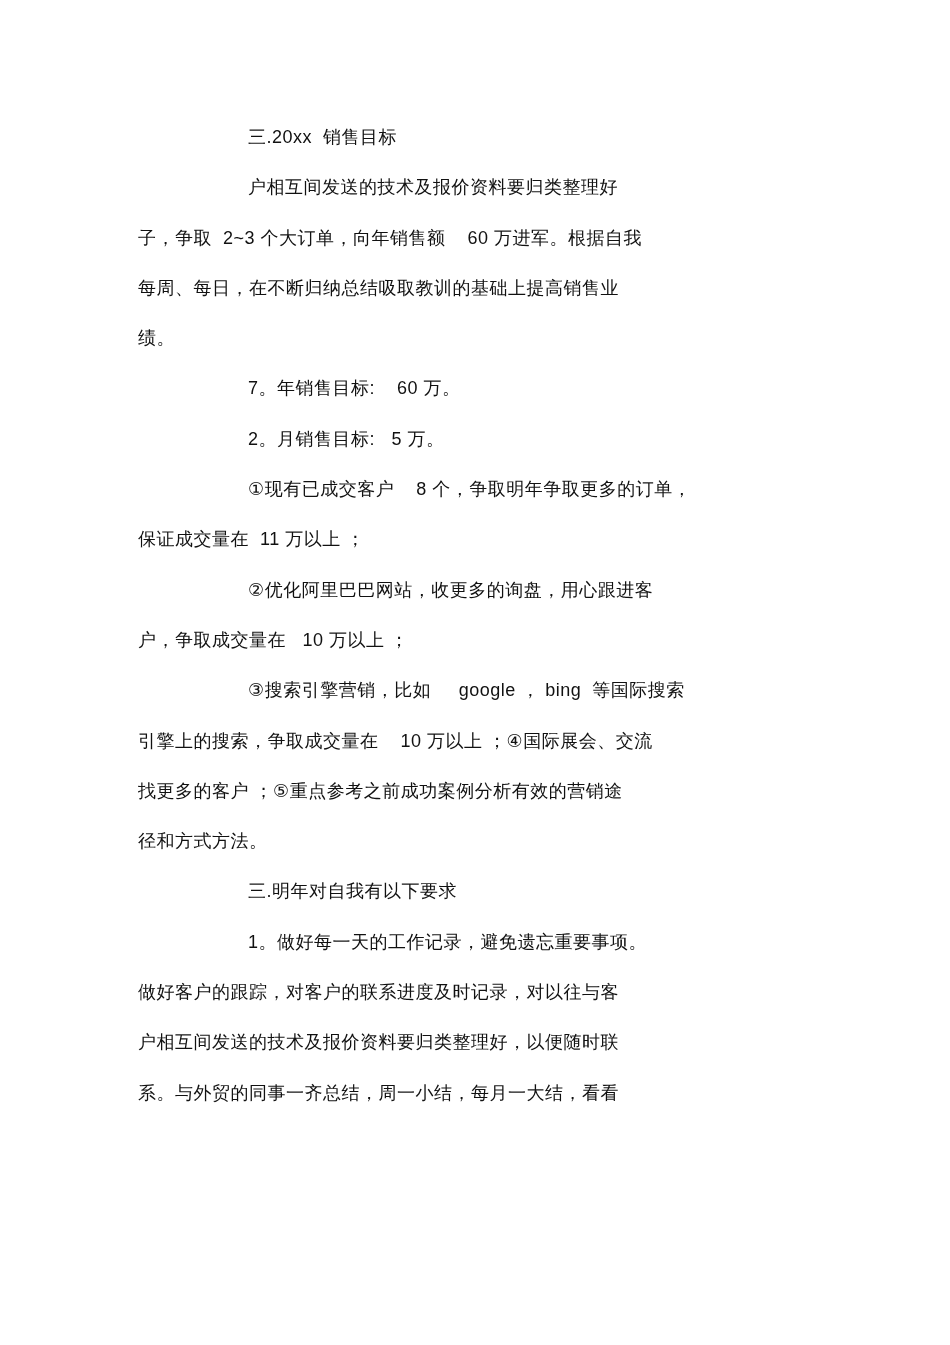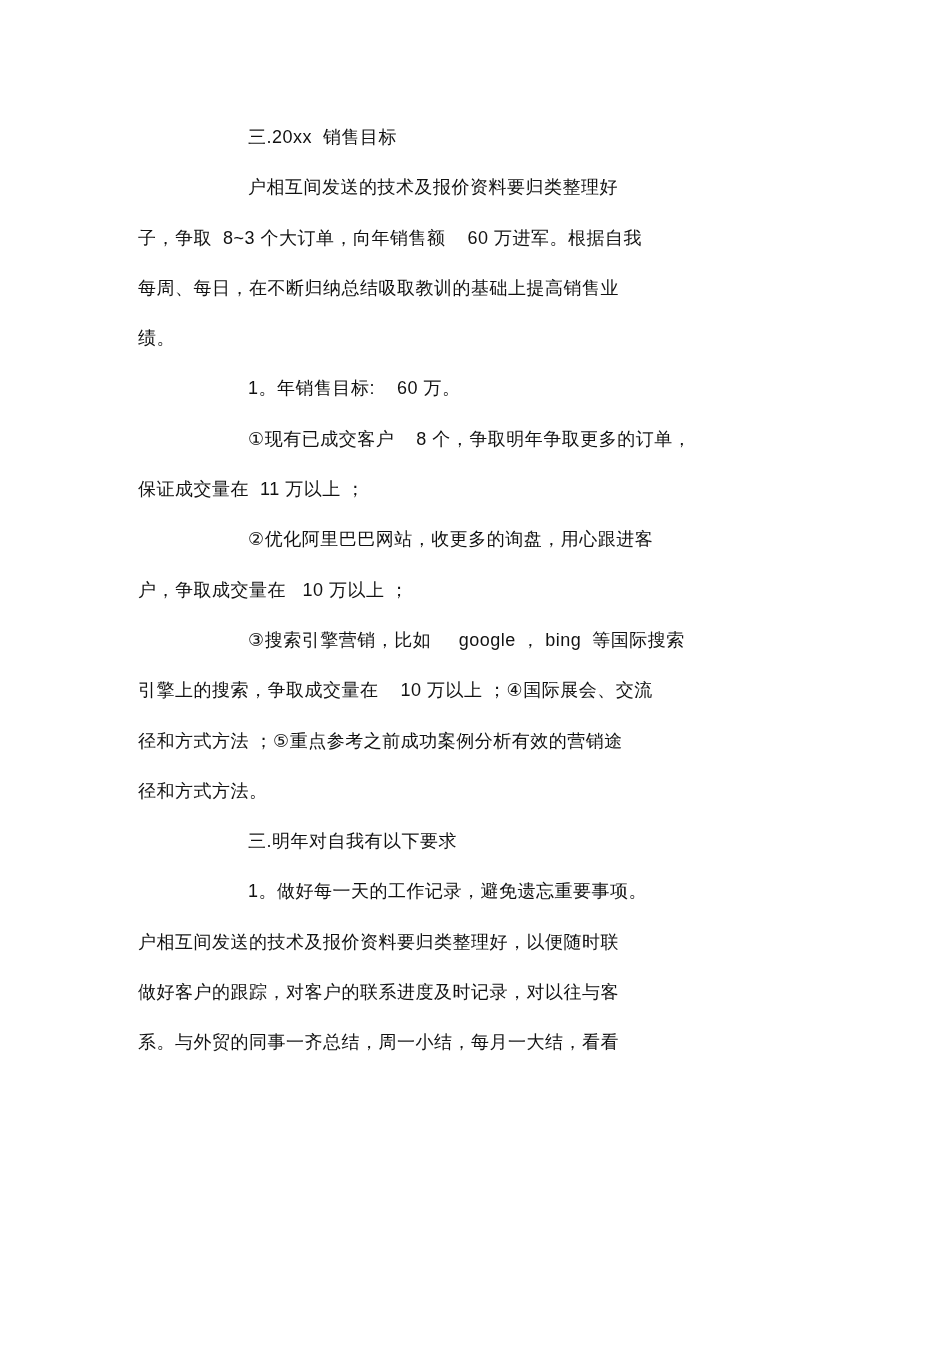--- a/index.html
+++ b/index.html
@@ -35,31 +35,32 @@
     text-indent: 110px;
   }
 </style>
 </head>
 <body>
 
 <div class="page">
   <div class="doc">
     <p class="ln indent">三.20xx  销售目标</p>
     <p class="ln indent">户相互间发送的技术及报价资料要归类整理好</p>
-    <p class="ln">子，争取  8~3 个大订单，向年销售额    60 万进军。根据自我</p>
+    <p class="ln">子，争取  2~3 个大订单，向年销售额    60 万进军。根据自我</p>
     <p class="ln">每周、每日，在不断归纳总结吸取教训的基础上提高销售业</p>
     <p class="ln">绩。</p>
-    <p class="ln indent">1。年销售目标:    60 万。</p>
+    <p class="ln indent">7。年销售目标:    60 万。</p>
+    <p class="ln indent">2。月销售目标:   5 万。</p>
     <p class="ln indent">①现有已成交客户    8 个，争取明年争取更多的订单，</p>
     <p class="ln">保证成交量在  11 万以上 ；</p>
     <p class="ln indent">②优化阿里巴巴网站，收更多的询盘，用心跟进客</p>
     <p class="ln">户，争取成交量在   10 万以上 ；</p>
     <p class="ln indent">③搜索引擎营销，比如     google ， bing  等国际搜索</p>
     <p class="ln">引擎上的搜索，争取成交量在    10 万以上 ；④国际展会、交流</p>
-    <p class="ln">径和方式方法 ；⑤重点参考之前成功案例分析有效的营销途</p>
+    <p class="ln">找更多的客户 ；⑤重点参考之前成功案例分析有效的营销途</p>
     <p class="ln">径和方式方法。</p>
     <p class="ln indent">三.明年对自我有以下要求</p>
     <p class="ln indent">1。做好每一天的工作记录，避免遗忘重要事项。</p>
+    <p class="ln">做好客户的跟踪，对客户的联系进度及时记录，对以往与客</p>
     <p class="ln">户相互间发送的技术及报价资料要归类整理好，以便随时联</p>
-    <p class="ln">做好客户的跟踪，对客户的联系进度及时记录，对以往与客</p>
     <p class="ln">系。与外贸的同事一齐总结，周一小结，每月一大结，看看</p>
   </div>
 </div>
 
 </body></html>

